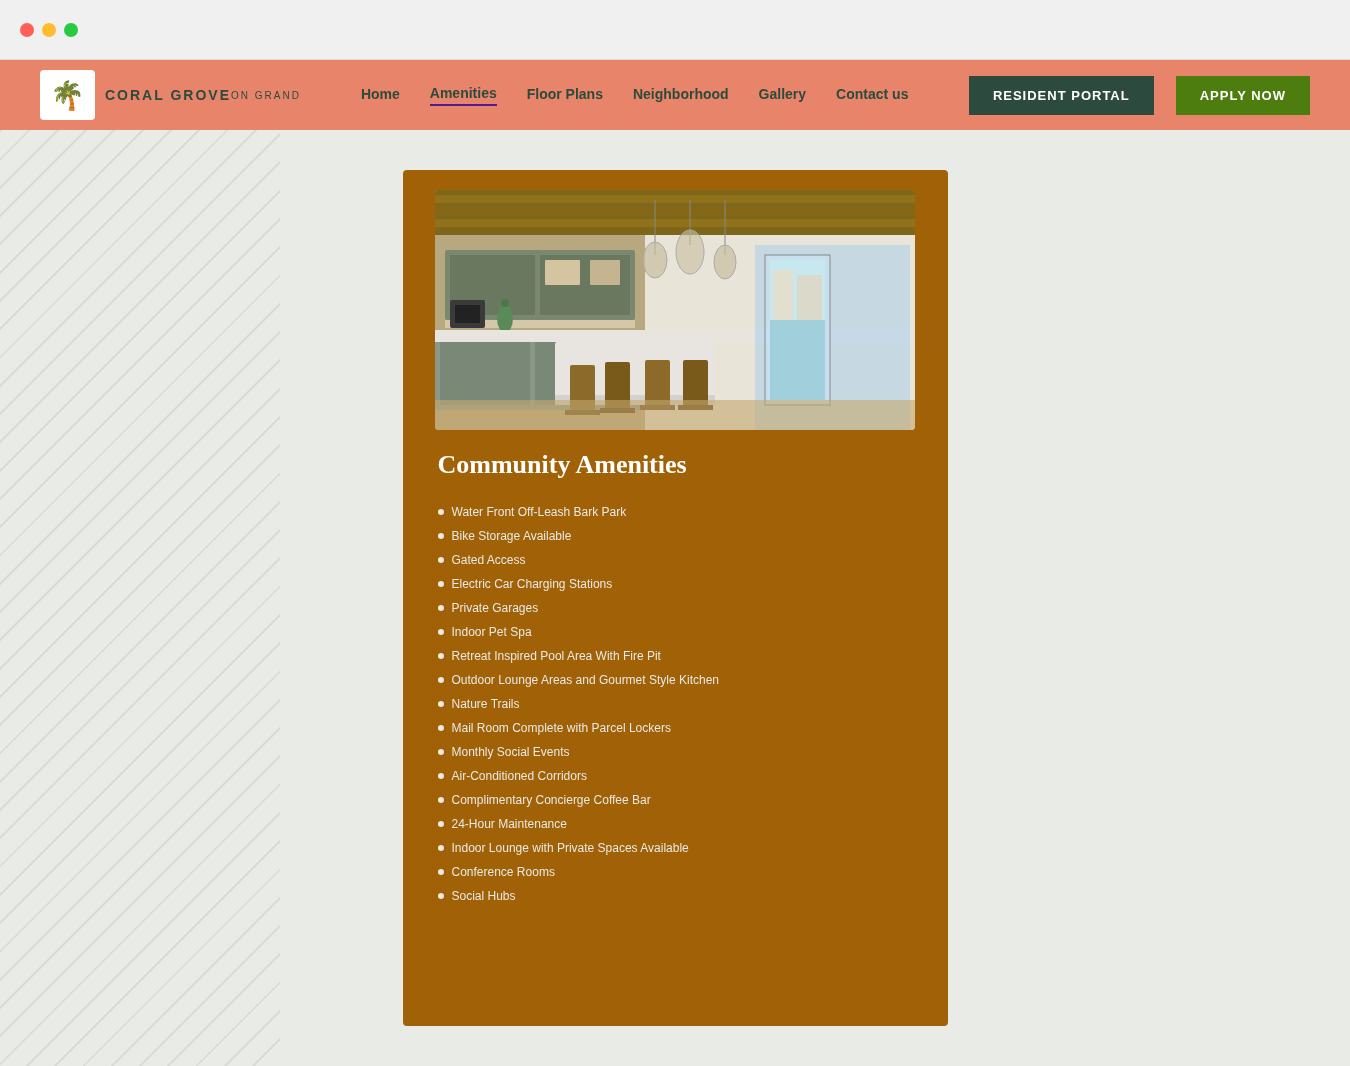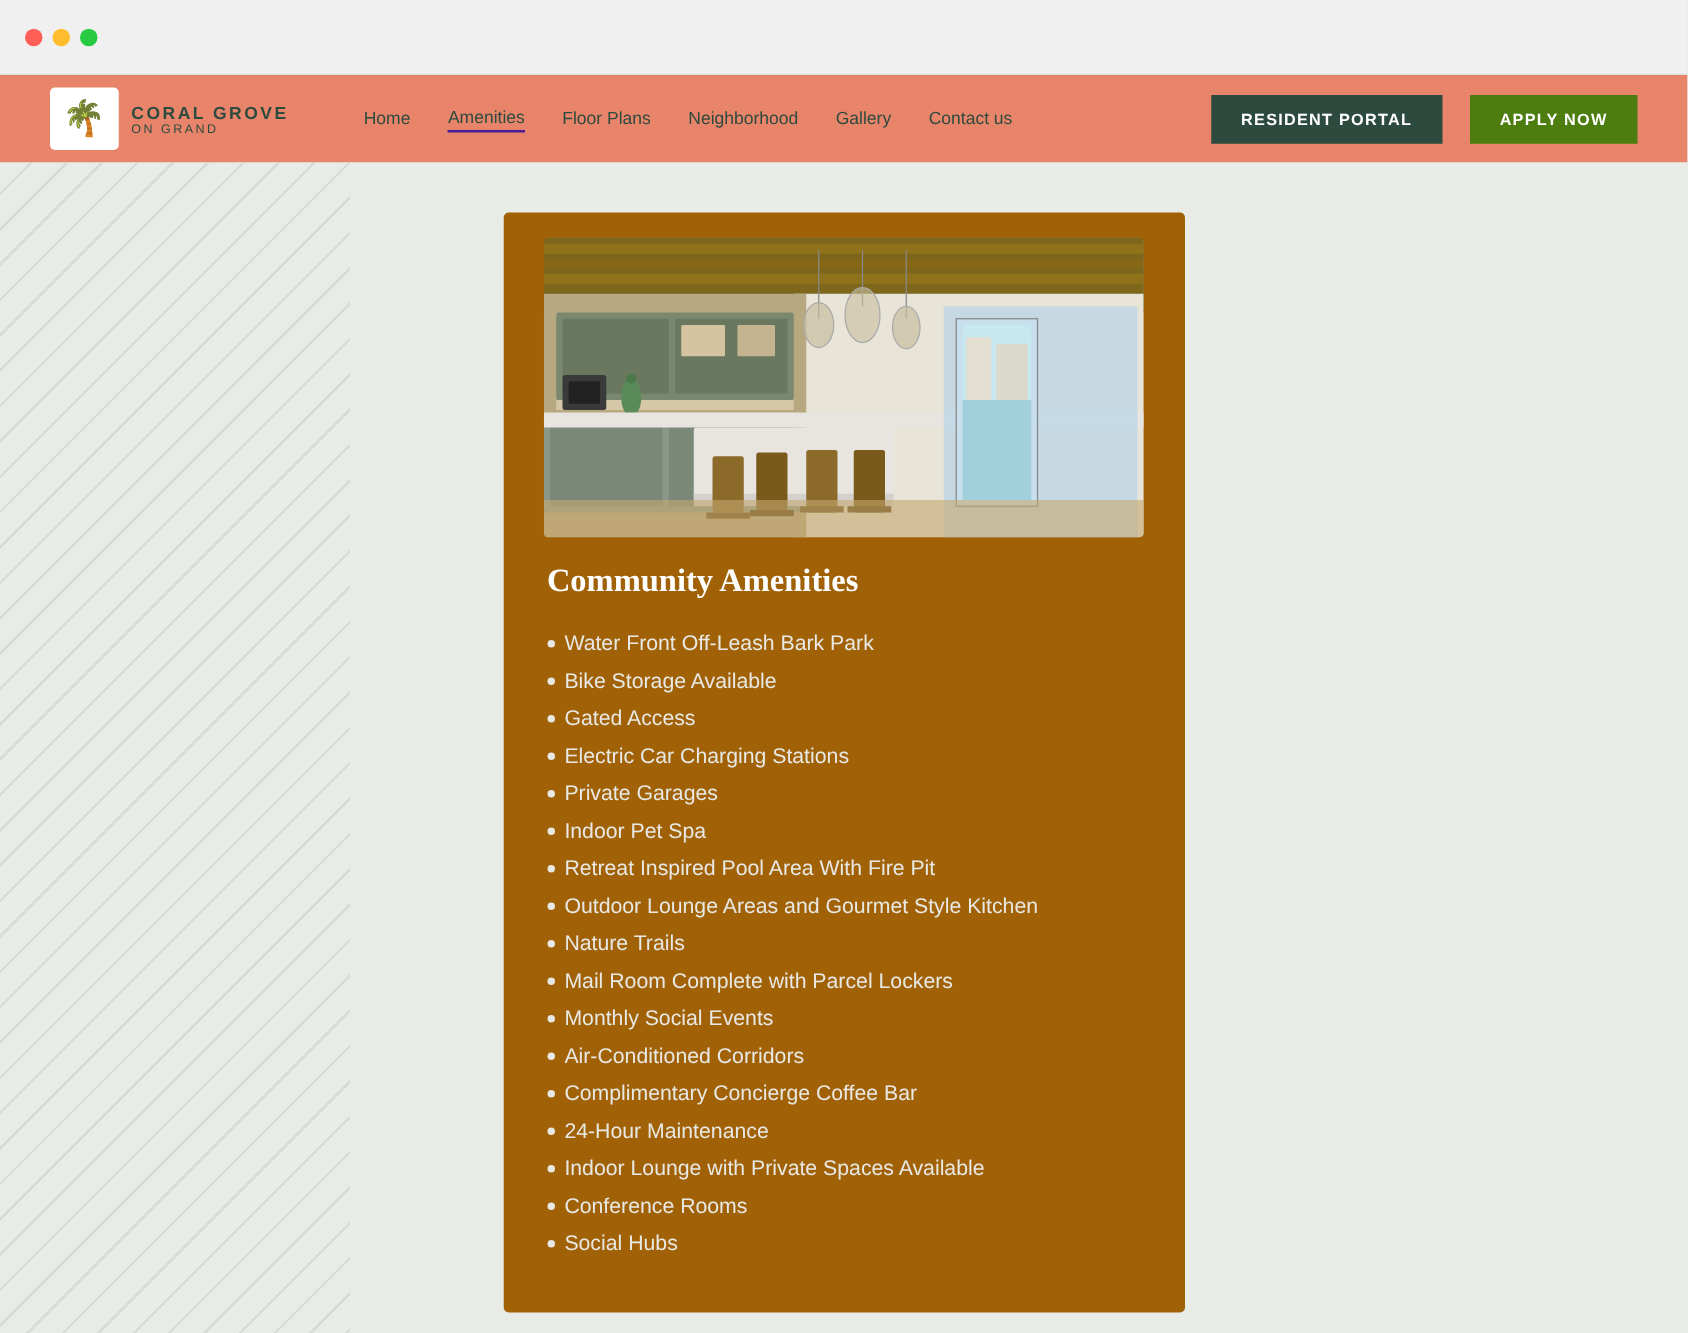--- a/index.html
+++ b/index.html
@@ -56,21 +56,22 @@
       border-radius: 4px;
       display: flex;
       align-items: center;
       justify-content: center;
     }
     .logo-palm {
       font-size: 28px;
     }
     .logo-text-area {
       display: flex;
-      flex-direction: column;
+      flex-direction: row;
+      align-items: center;
     }
     .logo-title {
       font-size: 14px;
       font-weight: 700;
       color: #2d4a3e;
       letter-spacing: 2px;
       font-family: Arial, sans-serif;
     }
     .logo-subtitle {
       font-size: 10px;
@@ -83,21 +84,21 @@
       display: flex;
       gap: 30px;
       flex: 1;
       align-items: center;
     }
     .nav-link {
       color: #2d4a3e;
       text-decoration: none;
       font-size: 14px;
       font-family: Arial, sans-serif;
-      font-weight: 400;
+      font-weight: 700;
       cursor: pointer;
       padding-bottom: 3px;
     }
     .nav-link.active {
       border-bottom: 2px solid #4c1d95;
     }
 
     .header-buttons {
       display: flex;
       gap: 22px;
@@ -187,21 +188,21 @@
       font-family: Georgia, serif;
     }
 
     .amenity-list {
       list-style: none;
       padding: 0;
     }
 
     .amenity-item {
       color: #e8e8e4;
-      font-size: 17px;
+      font-size: 12px;
       font-family: Arial, sans-serif;
       padding: 5px 0;
       display: flex;
       align-items: center;
       gap: 8px;
     }
 
     .bullet {
       width: 6px;
       height: 6px;

